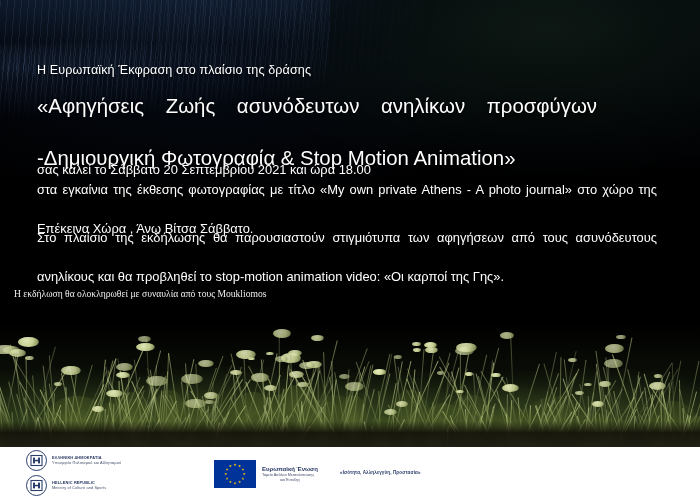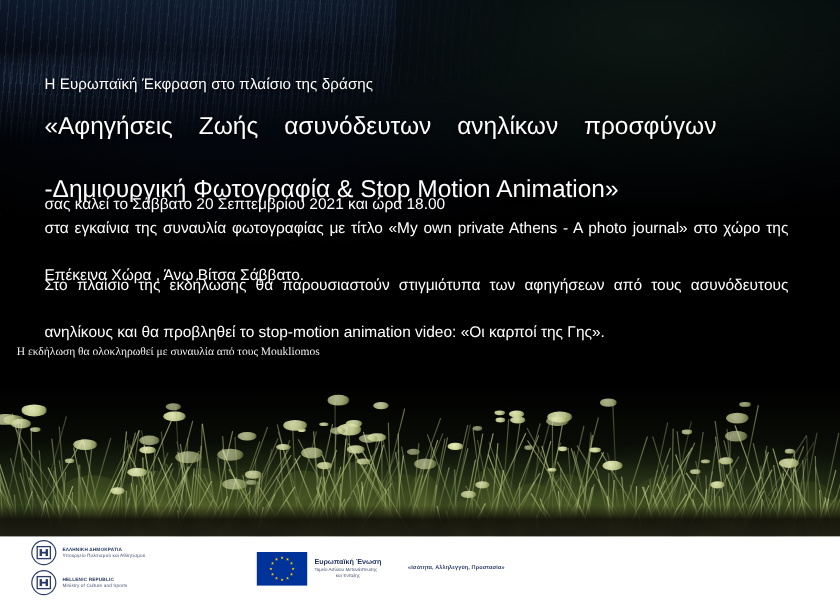--- a/index.html
+++ b/index.html
@@ -612,21 +612,21 @@
 
   <div class="txt kicker">Η Ευρωπαϊκή Έκφραση στο πλαίσιο της δράσης</div>
 
   <div class="txt title">
     <span class="l1">«Αφηγήσεις Ζωής ασυνόδευτων ανηλίκων προσφύγων</span>
     <span class="l2">-Δημιουργική Φωτογραφία &amp; Stop Motion Animation»</span>
   </div>
 
   <div class="txt lead">
     <span>σας καλεί το Σάββατο 20 Σεπτεμβρίου 2021 και ώρα 18.00</span><br>
-    <span class="just">στα εγκαίνια της συναυλία φωτογραφίας με τίτλο «My own private Athens - A photo journal» στο χώρο της</span>
+    <span class="just">στα εγκαίνια της έκθεσης φωτογραφίας με τίτλο «My own private Athens - A photo journal» στο χώρο της</span>
     <span>Επέκεινα Χώρα , Άνω Βίτσα Σάββατο.</span>
   </div>
 
   <div class="txt para">
     <span class="just">Στο πλαίσιο της εκδήλωσης θα παρουσιαστούν στιγμιότυπα των αφηγήσεων από τους ασυνόδευτους</span>
     <span>ανηλίκους και θα προβληθεί το stop-motion animation video: «Οι καρποί της Γης».</span>
   </div>
 
   <div class="txt closing">Η εκδήλωση θα ολοκληρωθεί με συναυλία από τους Moukliomos</div>
 

